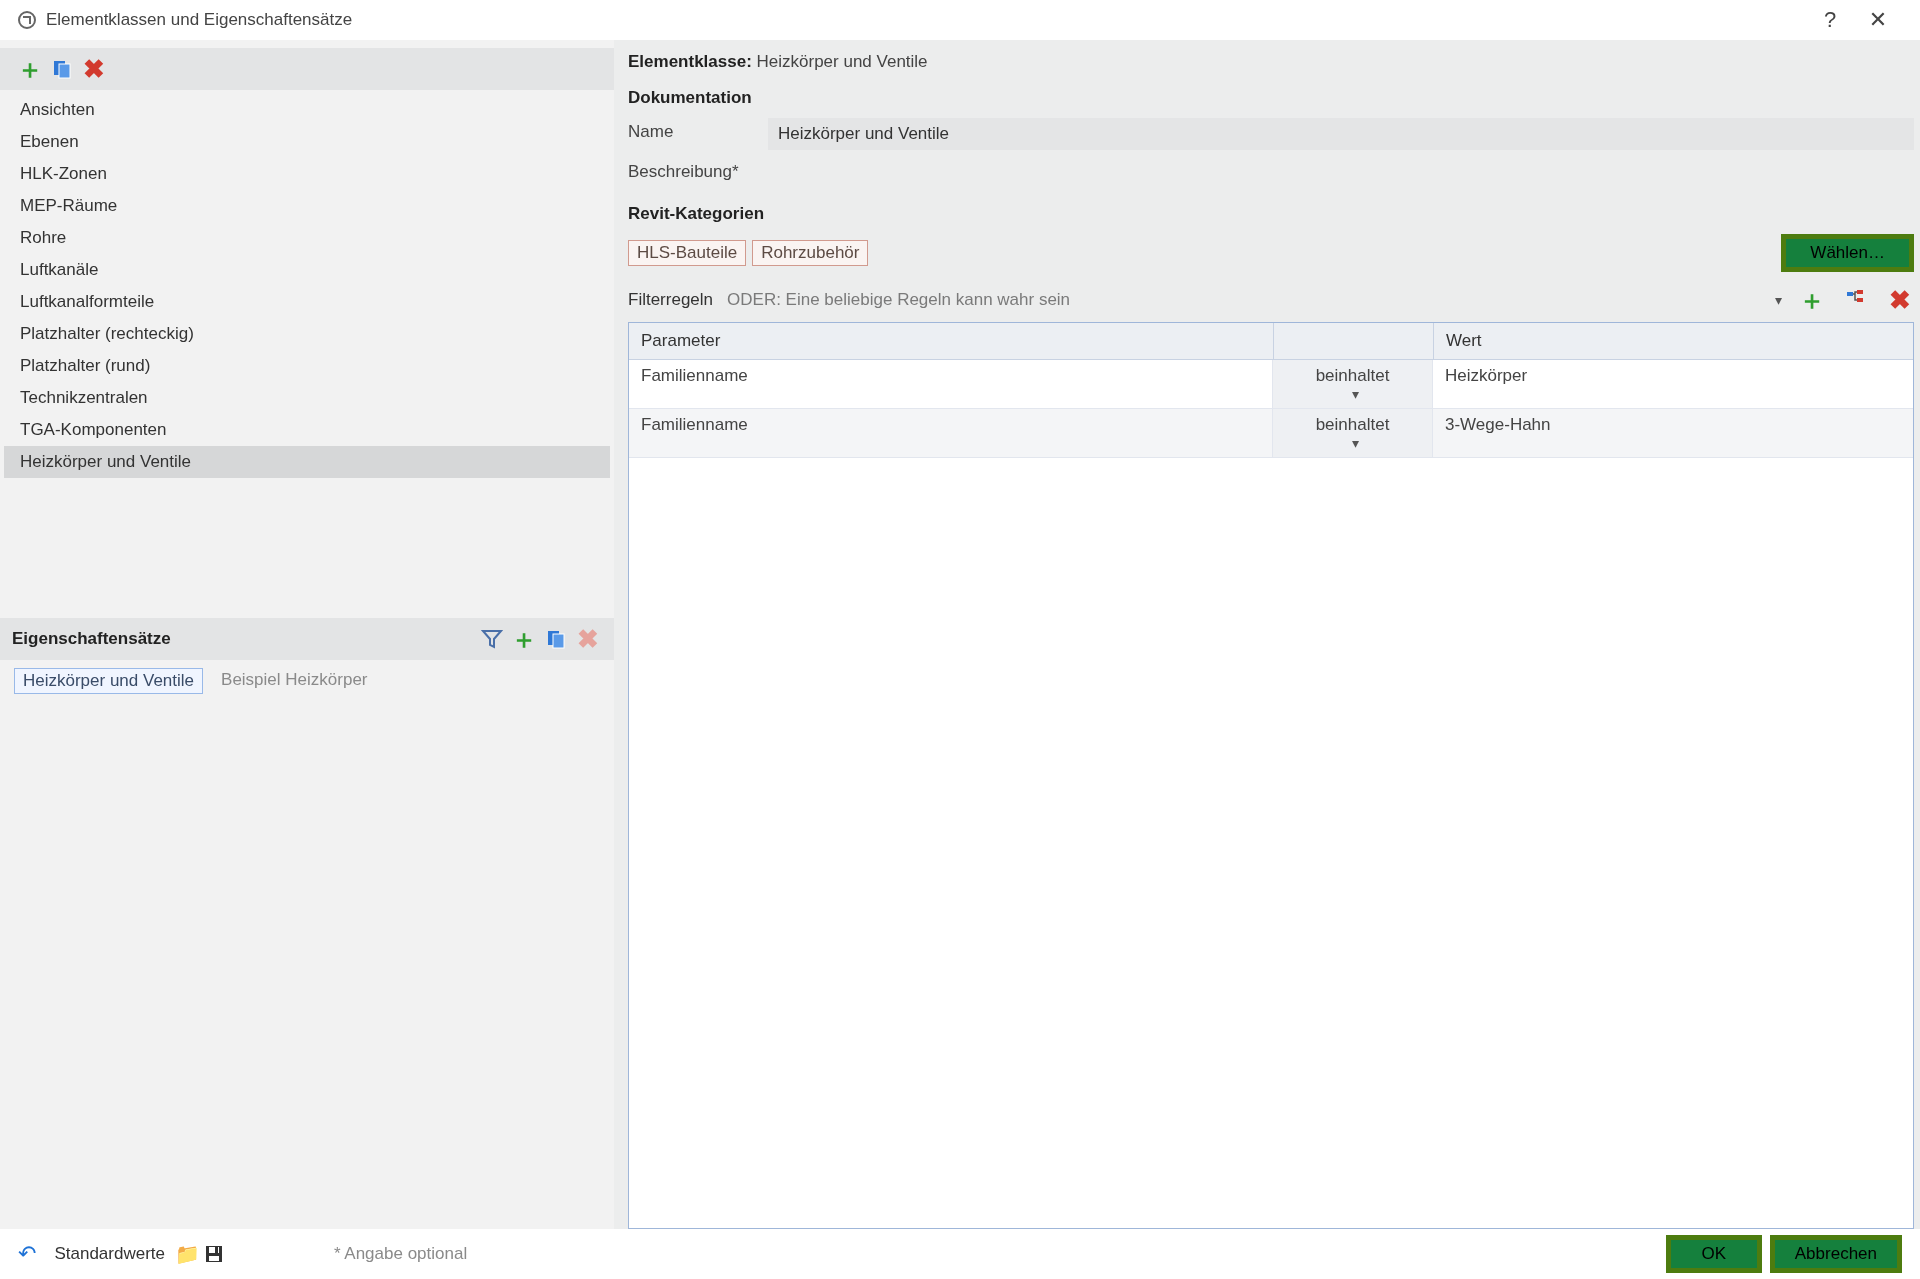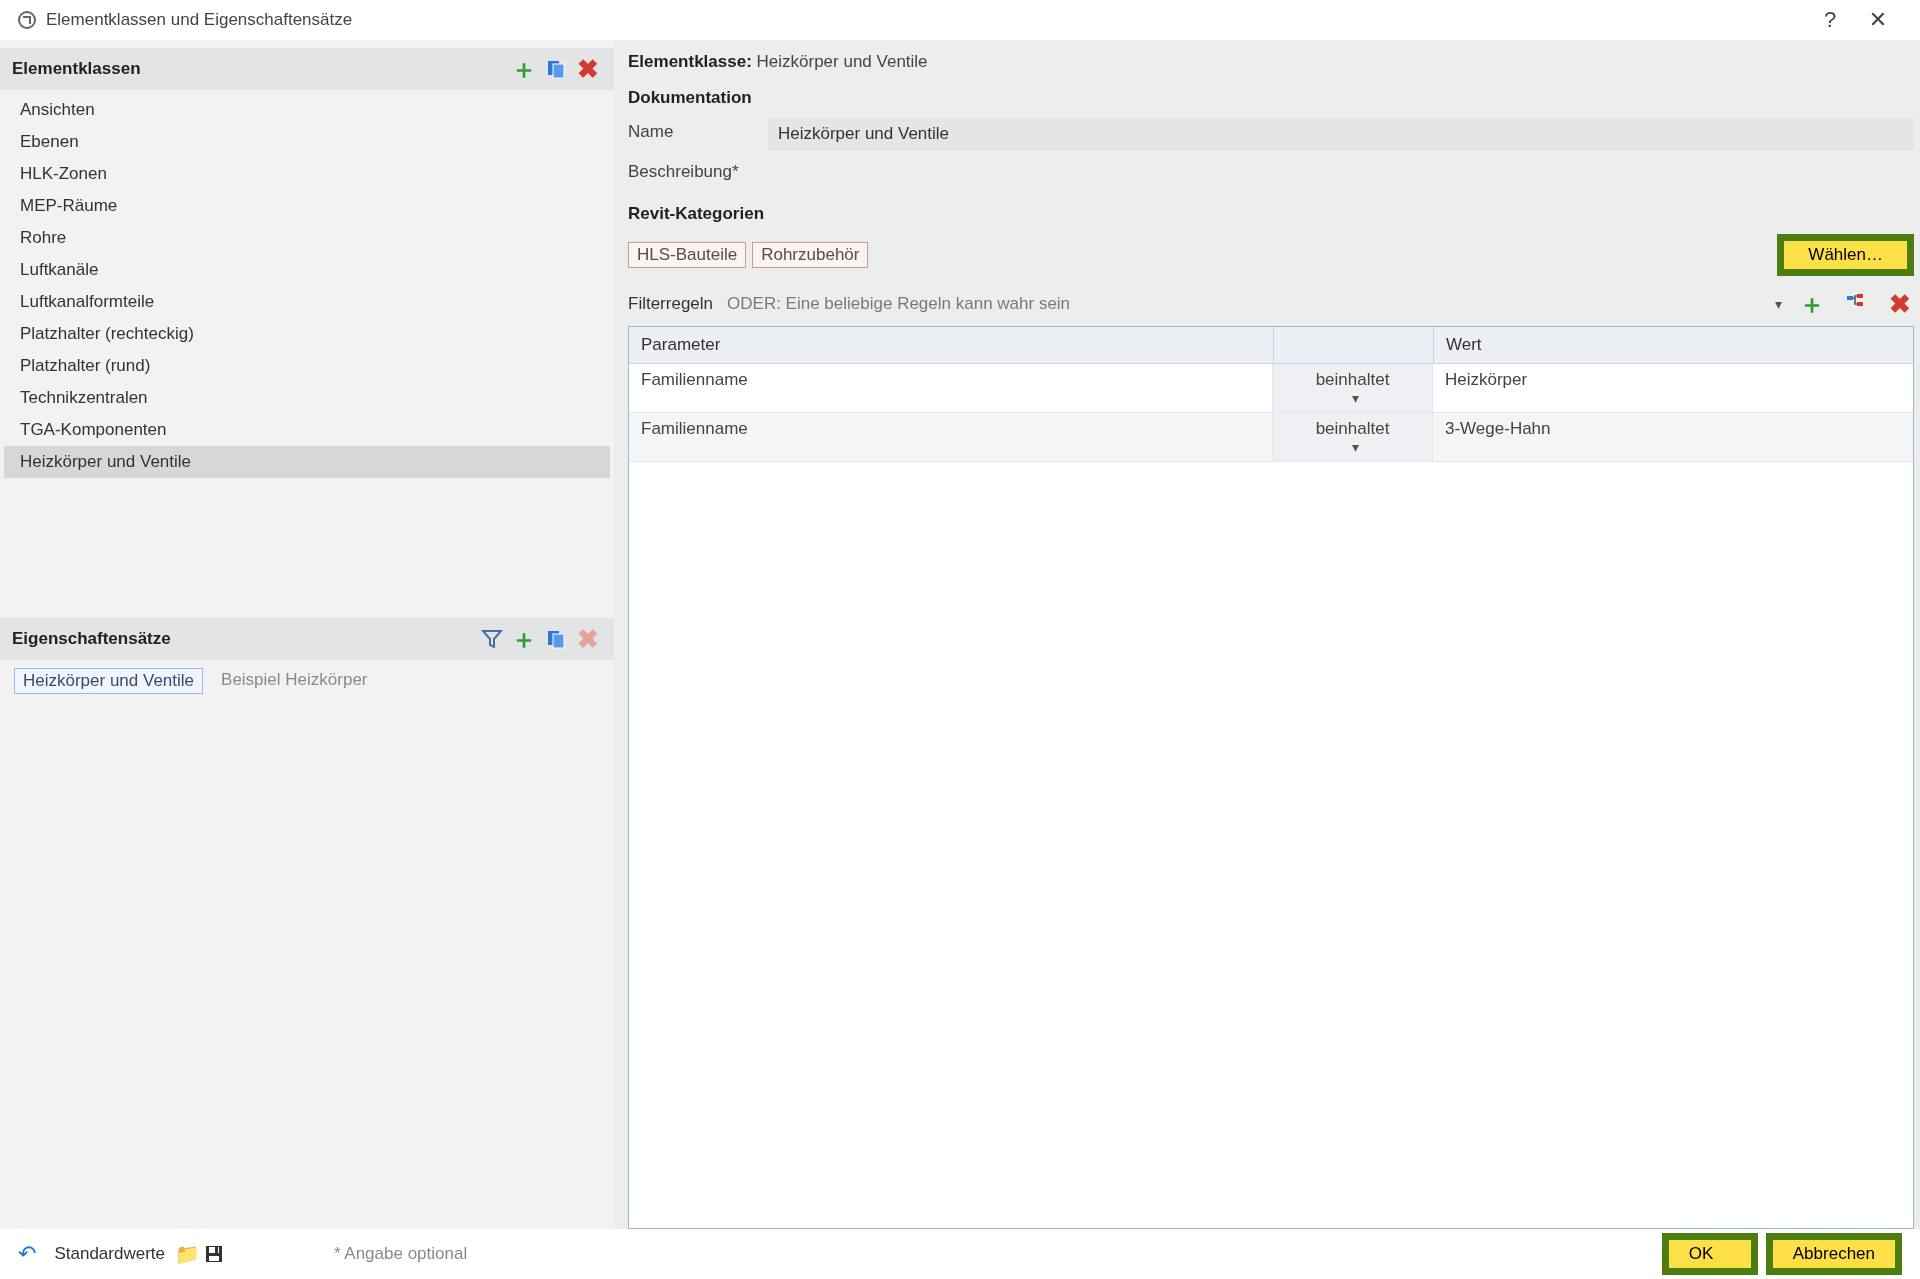--- a/index.html
+++ b/index.html
@@ -45,21 +45,21 @@
   .sub-head { font-weight:700; color:#222; margin: 6px 0 10px 0;}
 
   .form-row{ display:flex; align-items:flex-start; margin-bottom:8px; }
   .form-row .flabel{ width:140px; color:#444; padding-top:4px;}
   .text-input{ flex:1; background:#e4e5e6; border:none; padding:6px 10px; color:#333; outline:none; }
   .text-area{ flex:1; background:#e4e5e6; border:none; padding:6px 10px; color:#333; height:66px; resize:none; outline:none;}
 
   .cat-row{ display:flex; align-items:center; margin-bottom:14px;}
   .cat-chips{ display:flex; gap:6px; flex:1;}
   .cat-chip{ padding:2px 8px; border:1px solid #d19a8e; background:#faf4f2; color:#5c4b44;}
-  .btn { border:7px solid #4d7c0f; background:#fde047; padding:4px 20px; cursor:pointer;}
+  .btn { border:5px solid #4d7c0f; background:#15803d; padding:4px 20px; cursor:pointer;}
   .btn.wide{padding:4px 24px;}
 
   .filter-head{ display:flex; align-items:center; gap:14px;}
   .filter-head .fh-label{ font-weight:400;}
   .filter-head .fh-mode{ color:#7a7a7a; flex:1;}
   .filter-icons{ display:flex; align-items:center; gap:12px;}
 
   .grid{ border:1px solid #9fb6d9; background:#fff; margin-top:8px; flex:1; display:flex; flex-direction:column; min-height:400px;}
   .grid-head{ display:flex; background:#eceff3; border-bottom:1px solid #c8d2e2;}
   .gh-cell{ padding:8px 12px; color:#333;}
@@ -76,36 +76,35 @@
   .gc.val{ width:480px;}
 
   .footer{ display:flex; align-items:center; height:50px; padding:0 18px; background:#fff;}
   .undo-icon{ color:#1e72d6; font-size:22px; margin-right:8px;}
   .footer .foot-left{ display:flex; align-items:center; gap:10px; cursor:pointer;}
   .folder-icon{ color:#e7a21f; font-size:20px; margin-left:10px;}
   .save-icon{ font-size:20px; margin-left:4px;}
   .save-icon svg{display:block;}
   .footnote{ color:#8a8a8a; margin-left:110px;}
   .footer .spacer{ flex:1;}
-  .footer .btn{ margin-left:8px; min-width:96px; text-align:left;}
+  .footer .btn{ margin-left:8px; min-width:96px; text-align:center;}
 </style>
 </head>
 <body>
 
 <div class="titlebar">
   <span class="app-icon"></span>
   <span class="title">Elementklassen und Eigenschaftensätze</span>
   <span class="wbtn">?</span>
   <span class="wbtn">✕</span>
 </div>
 
 <div class="main">
   <div class="left">
     <div class="section-header">
-      <span class="sh-title">Elementklassen</span>
       <span class="icon-btn">
           <span class="plus-icon">＋</span>
         </span>
       <span class="icon-btn">
           <span class="copy-icon">
             <svg width="22" height="22" viewBox="0 0 22 22">
               <rect x="3" y="3" width="11" height="14" fill="#2f78d6"></rect>
               <rect x="8" y="6" width="11" height="14" fill="#5a9ae8" stroke="#fff" stroke-width="1"></rect>
             </svg>
           </span>

